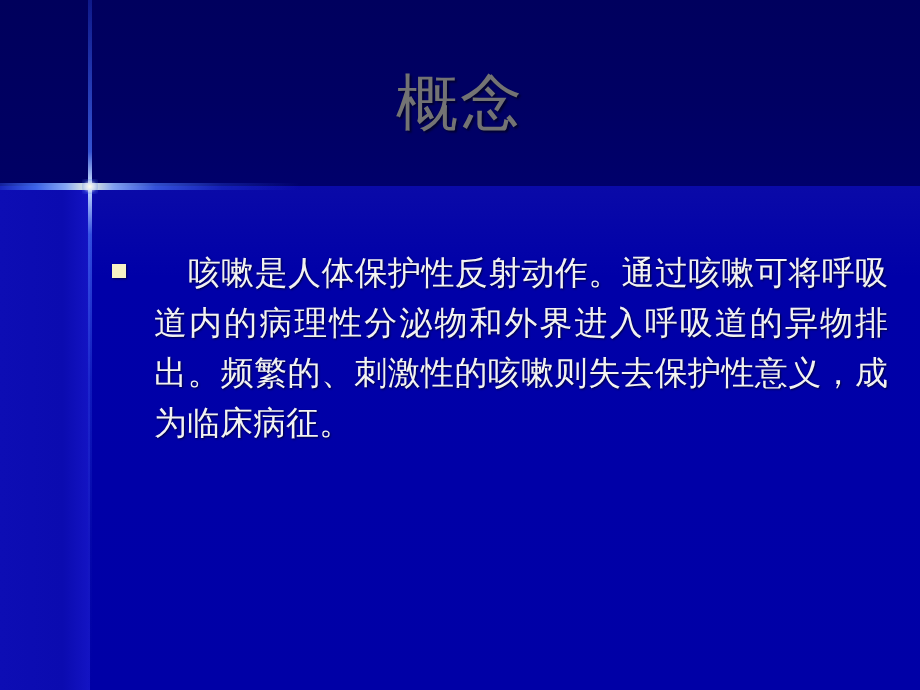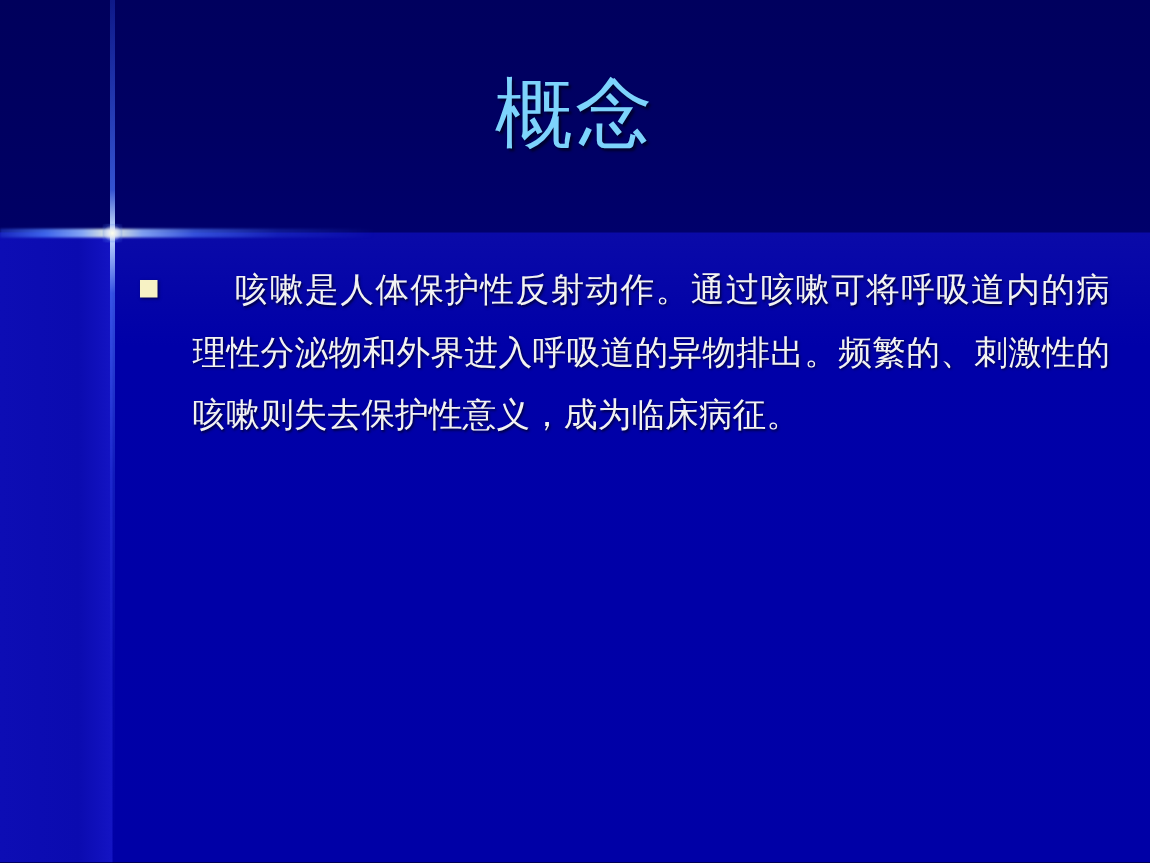--- a/index.html
+++ b/index.html
@@ -83,26 +83,26 @@
     background: radial-gradient(ellipse at center,
       rgba(255,255,235,0.95) 0%,
       rgba(210,220,255,0.6) 38%,
       rgba(90,130,240,0.25) 65%,
       rgba(40,70,200,0) 100%);
   }
 
   
   .title {
     position: absolute;
-    left: 0; top: 54px;
+    left: 0; top: 66px;
     width: 920px;
     text-align: center;
     font-size: 62px;
     line-height: 74px;
-    color: #7dd3fc;
+    color: #737373;
     font-family: "DejaVu Serif", "Liberation Serif", serif;
     letter-spacing: 2px;
     text-shadow: 2px 2px 2px rgba(0,0,40,0.85);
     white-space: nowrap;
   }
 
   
   .body-area {
     position: absolute;
     left: 108px; top: 208px;
@@ -116,28 +116,29 @@
     position: absolute;
     left: 4px;
     top: 16px;
     width: 14px;
     height: 14px;
     background: #f7f2c4;
     box-shadow: 1px 1px 2px rgba(0,0,50,0.7);
   }
   .bullet-text {
     margin-left: 46px;
-    font-size: 27px;
+    font-size: 33px;
     line-height: 50px;
     color: #f2f2f2;
     font-family: "DejaVu Serif", "Liberation Serif", serif;
     text-indent: 34px;
     text-shadow: 1px 1px 2px rgba(0,0,40,0.85);
     letter-spacing: 0px;
     text-align: justify;
+    margin-top: 40px;
   }
 </style>
 </head>
 <body>
 
 <div id="slide">
 
   <div class="bg-top"></div>
   <div class="bg-bottom"></div>
   <div class="bg-left-strip-top"></div>

